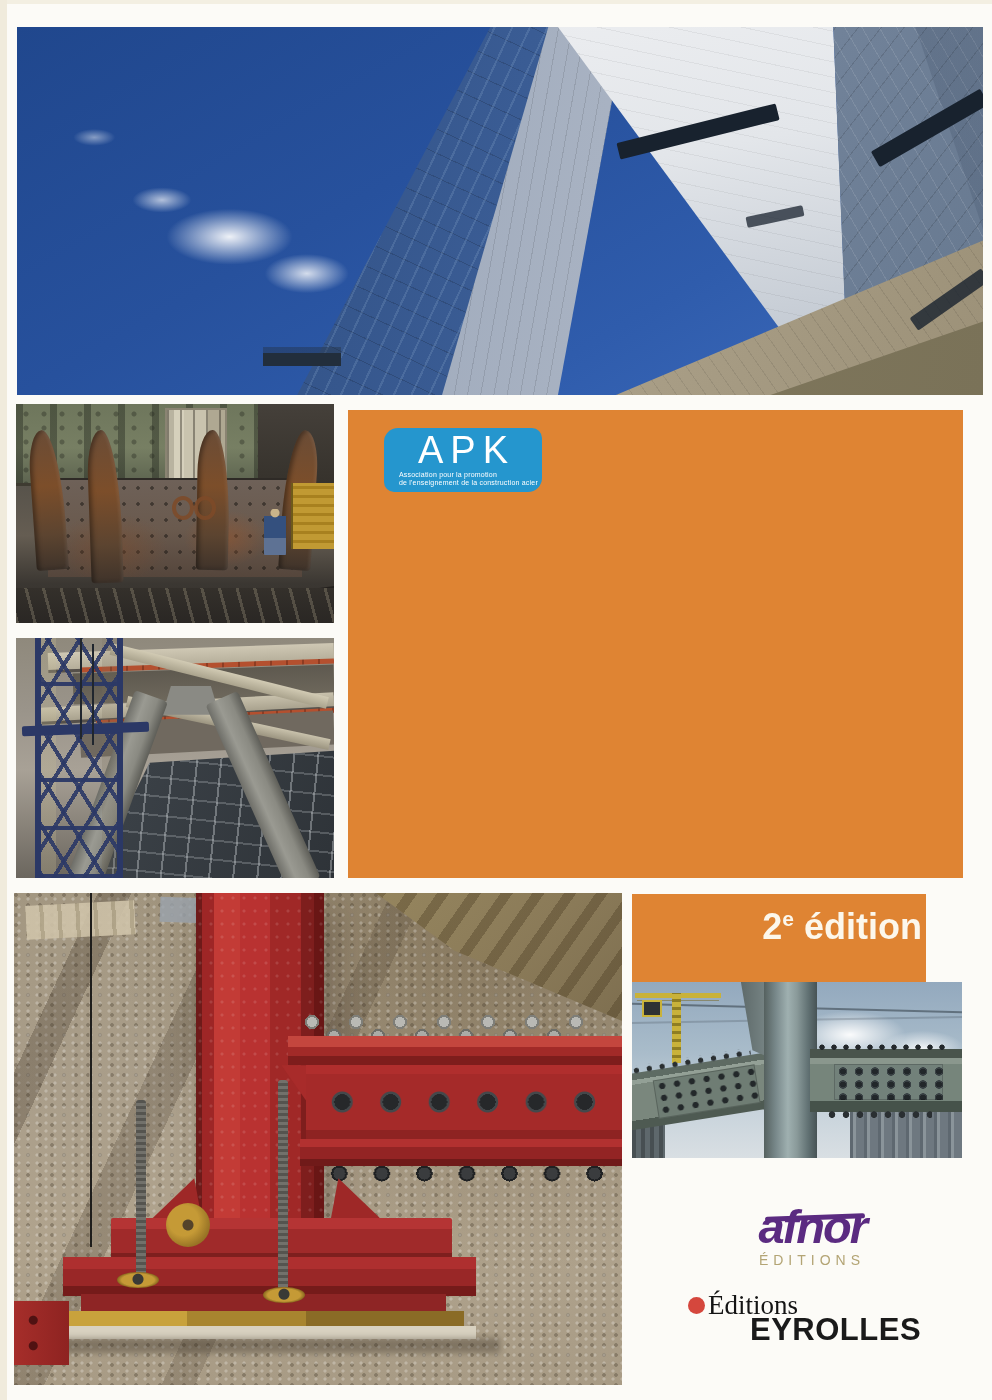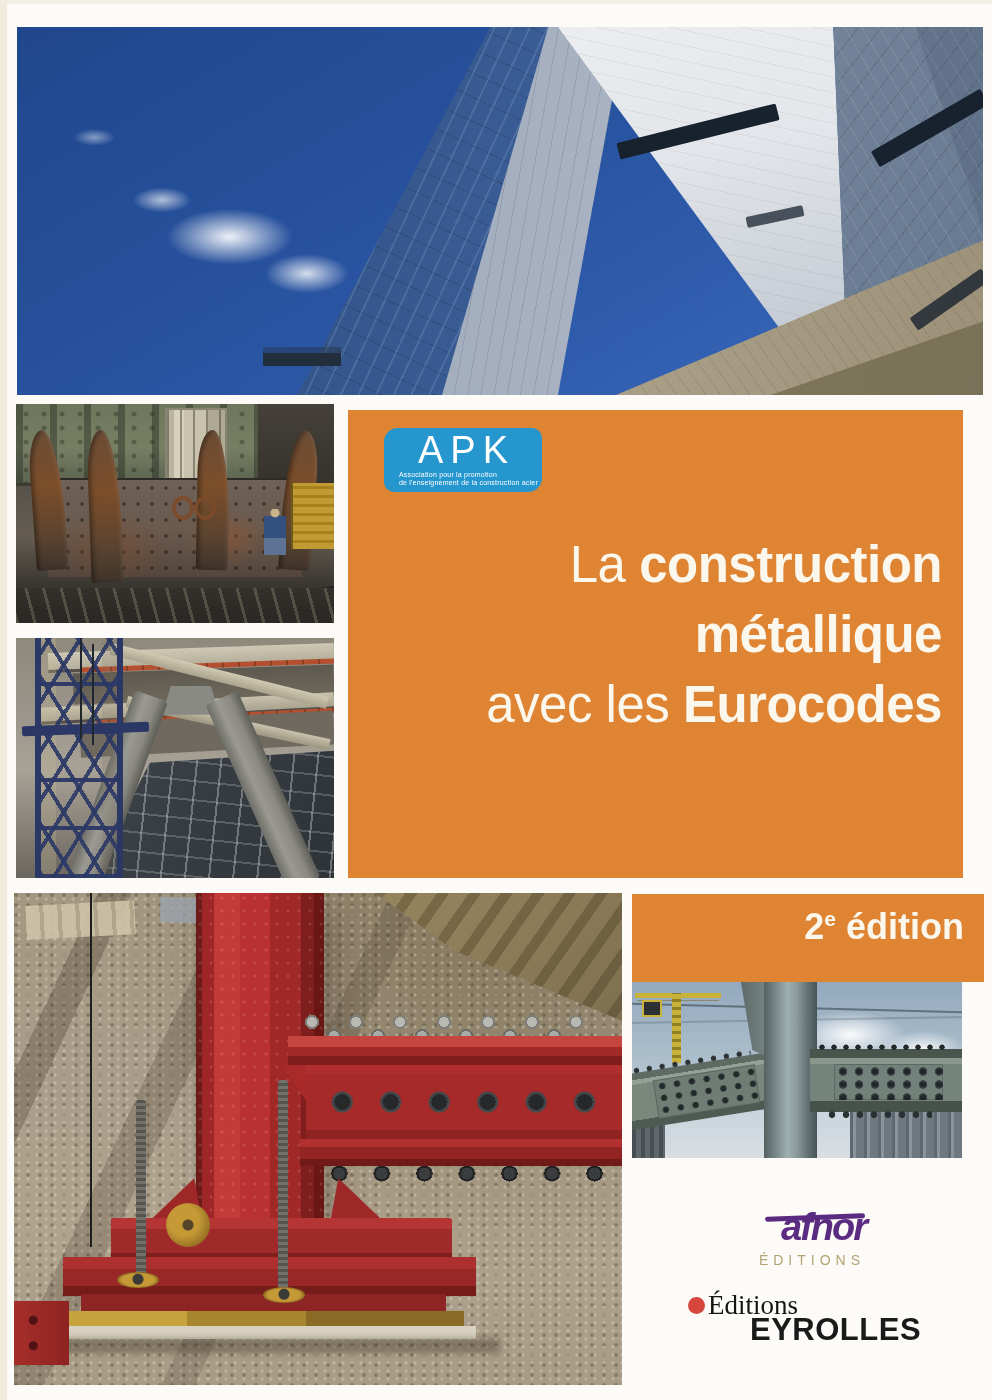--- a/index.html
+++ b/index.html
@@ -232,22 +232,22 @@
     border-radius:14px 10px 14px 10px;color:#fff;text-align:center;overflow:hidden;}
   .apk-acronym{font-size:38px;line-height:42px;font-weight:400;letter-spacing:7px;padding-left:7px;margin-top:1px;}
   .apk-tagline{font-size:7px;line-height:8px;text-align:left;padding-left:15px;letter-spacing:.2px;}
   .byline{position:absolute;top:45px;right:10px;font-size:20px;font-weight:700;white-space:nowrap;}
   .title{position:absolute;top:120px;right:21px;margin:0;text-align:right;
     font-size:51px;line-height:70px;font-weight:400;letter-spacing:-.5px;}
   .title b{font-weight:700;}
   .subtitle{position:absolute;top:377px;right:21px;text-align:right;font-size:30px;line-height:39px;font-weight:700;}
 
   
-  .edition-box{left:632px;top:894px;width:352px;height:88px;background:#DF8433;color:#FCF7EC;
-    text-align:right;box-sizing:border-box;padding:12px 20px 0 0;font-size:36px;font-weight:700;}
+  .edition-box{left:632px;top:894px;width:294px;height:88px;background:#DF8433;color:#FCF7EC;
+    text-align:right;box-sizing:border-box;padding:12px 4px 0 0;font-size:36px;font-weight:700;}
   .edition-box sup{font-size:21px;}
   .photo-beams{left:632px;top:982px;width:330px;height:176px;overflow:hidden;
     background:
       radial-gradient(ellipse 80px 34px at 66% 30%, rgba(255,255,255,.95), transparent 70%),
       radial-gradient(ellipse 60px 26px at 88% 38%, rgba(255,255,255,.85), transparent 70%),
       radial-gradient(ellipse 50px 20px at 45% 22%, rgba(255,255,255,.6), transparent 70%),
       linear-gradient(180deg,#93A9BE 0%,#A9BCCA 40%,#C9D4DC 75%,#D9DFE3 100%);}
   .s-cable{position:absolute;left:0;width:100%;height:2px;background:rgba(50,60,70,.55);}
   .s-cable.c1{top:14%;transform:rotate(1.5deg);}
   .s-cable.c2{top:21%;transform:rotate(-1deg);opacity:.4;}
@@ -280,21 +280,21 @@
   .s-hang-right{position:absolute;left:10%;bottom:-8px;width:70%;height:9px;
     background:radial-gradient(circle 3.5px at 50% 40%, #2A2F32 0 3px, transparent 3.6px);background-size:14px 9px;}
   .s-facade-right{position:absolute;right:0;top:70%;width:34%;height:30%;
     background:repeating-linear-gradient(90deg,#5E6870 0 3px,#8A949A 3px 6px,#6E7880 6px 14px);}
   .s-facade-left{position:absolute;left:0;top:60%;width:10%;height:40%;
     background:repeating-linear-gradient(90deg,#474F52 0 4px,#5E686C 4px 9px);}
 
   
   .afnor{left:700px;top:1205px;width:166px;text-align:right;}
   .afnor-word{position:relative;display:inline-block;font-weight:700;font-style:italic;
-    font-size:38px;line-height:44px;color:#5B2B81;letter-spacing:-2px;}
+    font-size:47px;line-height:44px;color:#5B2B81;letter-spacing:-2px;}
   .afnor-bar{position:absolute;top:10px;right:1px;width:100px;height:4.5px;background:#5B2B81;
     border-radius:3px;transform:rotate(-2deg);}
   .afnor-sub{margin-top:3px;font-size:14px;letter-spacing:5px;color:#B3A474;padding-right:1px;}
   .eyrolles{left:688px;top:1290px;width:215px;}
   .ey-row{display:flex;align-items:flex-start;}
   .ey-dot{width:17px;height:17px;border-radius:50%;background:#D5473D;margin-top:7px;flex:none;}
   .ey-prefix{font-family:"Liberation Serif",serif;font-size:27px;line-height:30px;color:#141414;margin-left:3px;}
   .ey-name{font-size:31px;line-height:30px;font-weight:700;color:#1A1A1A;letter-spacing:.5px;
     margin-left:62px;margin-top:-5px;}
 </style>
@@ -354,25 +354,20 @@
     <div class="c-jib"></div>
     <div class="c-cables"></div>
   </div>
 
   <div class="abs orange-panel">
     <div class="apk-logo">
       <div class="apk-acronym">APK</div>
       <div class="apk-tagline">Association pour la promotion</div>
       <div class="apk-tagline">de l'enseignement de la construction acier</div>
     </div>
-    <h1 class="title">
-      <span>La </span><b>construction</b><br>
-      <b>métallique</b><br>
-      <span>avec les </span><b>Eurocodes</b>
-    </h1>
   </div>
 
   <div class="abs edition-box"><span>2</span><sup>e</sup><span> édition</span></div>
 
   <div class="abs photo-beams">
     <div class="s-cable c1"></div>
     <div class="s-cable c2"></div>
     <div class="s-crane-jib"></div>
     <div class="s-crane-mast"></div>
     <div class="s-crane-block"></div>

